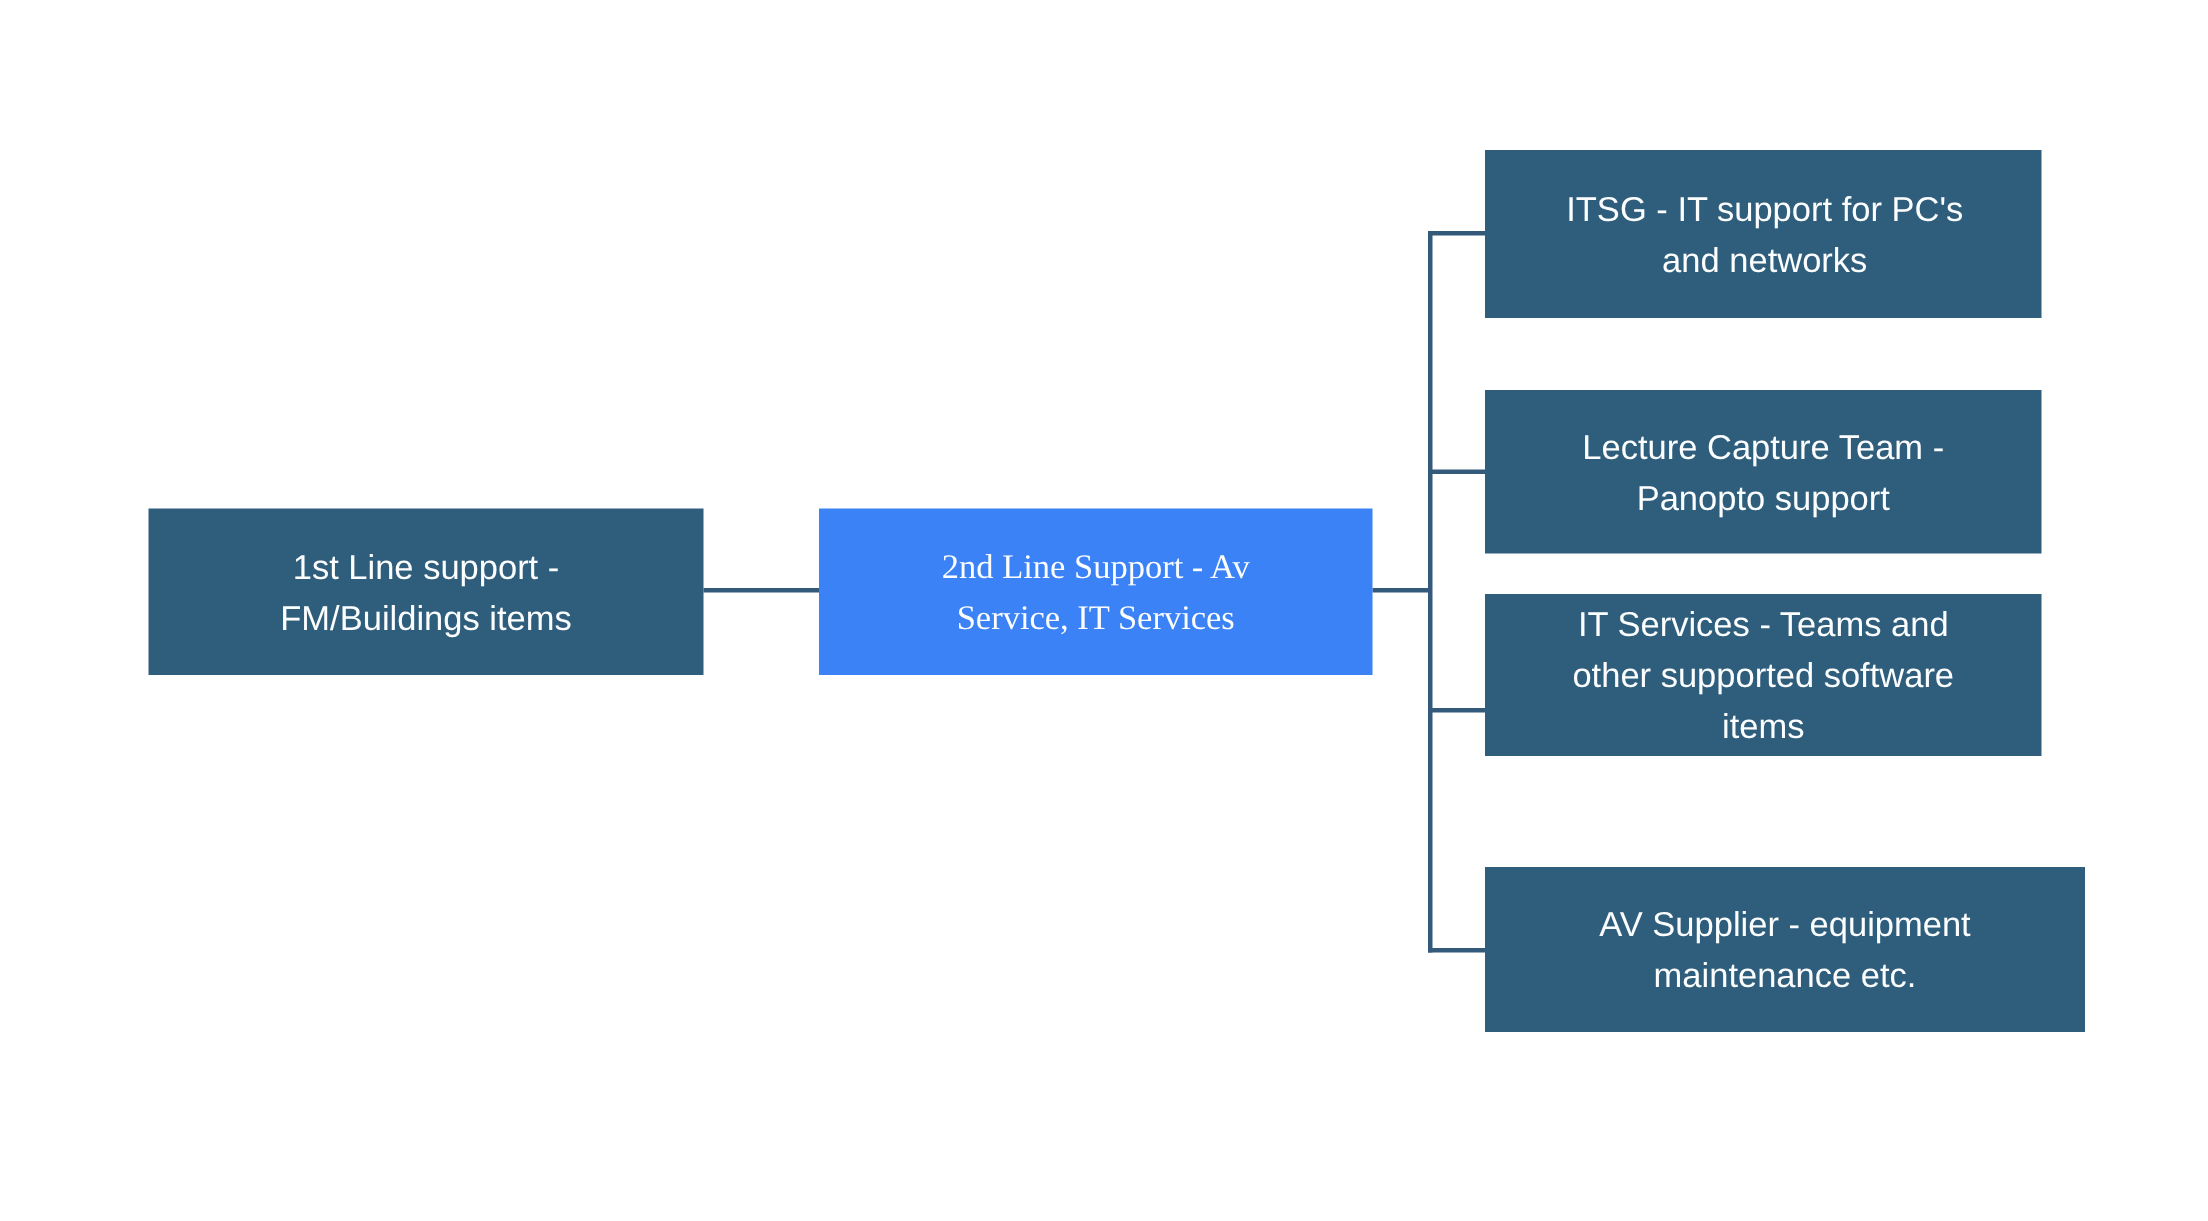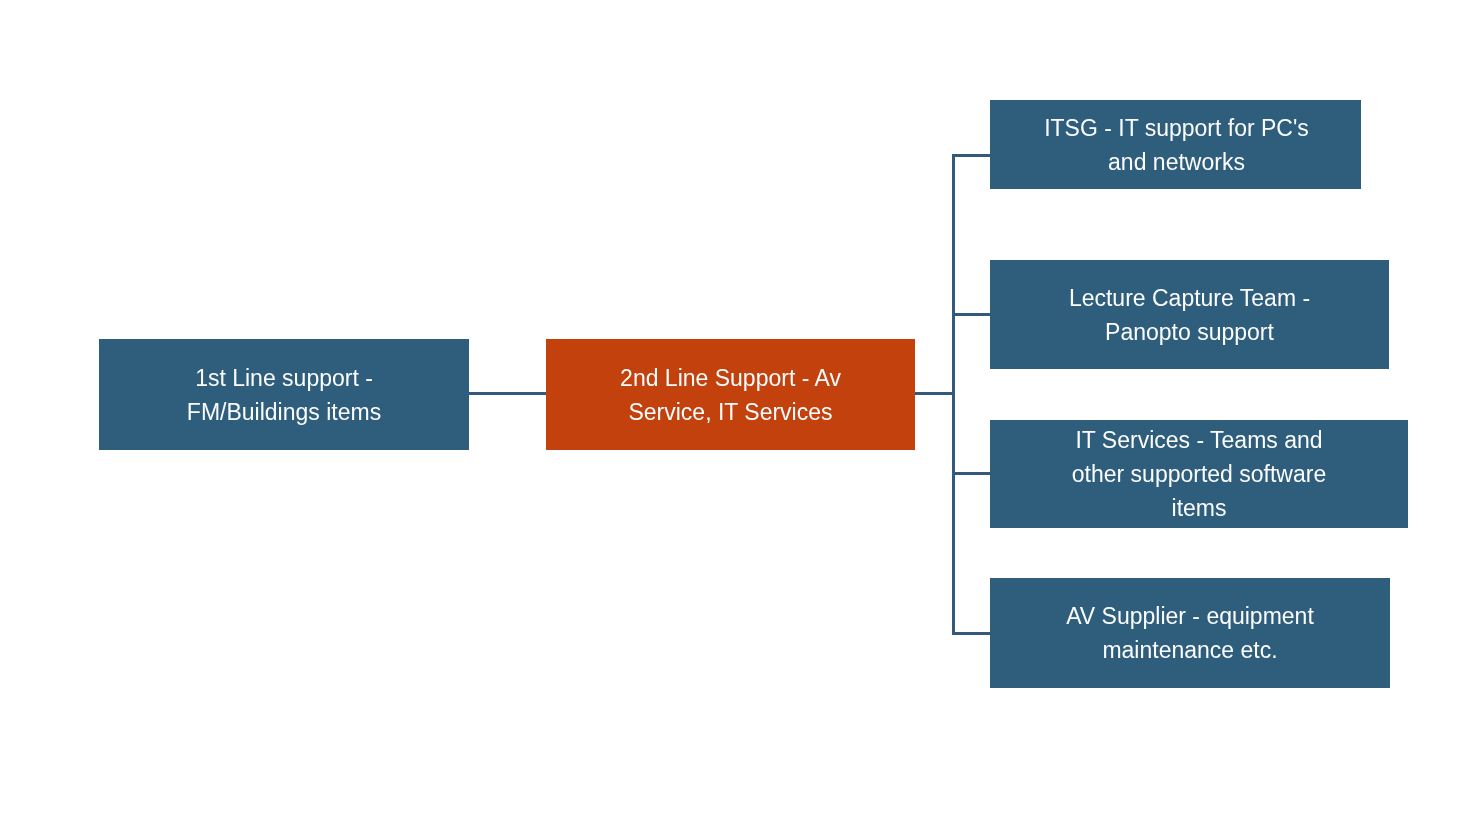--- a/index.html
+++ b/index.html
@@ -22,35 +22,35 @@
     justify-content: center;
     text-align: center;
     color: #fbfdfe;
     font-size: 23px;
     line-height: 34px;
     white-space: pre-line;
     box-sizing: border-box;
     padding: 2px 10px;
   }
   .node-primary   { background: #2f5e7c; }
-  .node-highlight { background: #c2410c; }
+  .node-highlight { background: #3b82f6; font-family: Liberation Serif, serif; }
 
   .connector {
     position: absolute;
     background: #33597b;
   }
   .connector.h { height: 3px; }
   .connector.v { width: 3px; }
 
   
   #node-first-line  { left: 99px;  top: 339px; width: 370px; height: 111px; }
   #node-second-line { left: 546px; top: 339px; width: 369px; height: 111px; }
-  #node-itsg        { left: 990px; top: 100px; width: 371px; height: 89px; padding-left: 12px; }
-  #node-lecture     { left: 990px; top: 260px; width: 399px; height: 109px; }
-  #node-itservices  { left: 990px; top: 420px; width: 418px; height: 108px; }
+  #node-itsg        { left: 990px; top: 100px; width: 371px; height: 112px; padding-left: 12px; }
+  #node-lecture     { left: 990px; top: 260px; width: 371px; height: 109px; }
+  #node-itservices  { left: 990px; top: 396px; width: 371px; height: 108px; }
   #node-avsupplier  { left: 990px; top: 578px; width: 400px; height: 110px; }
 
   #conn-first-second { left: 469px; top: 392px; width: 77px; }
   #conn-second-spine { left: 915px; top: 392px; width: 38px; }
   #conn-spine        { left: 952px; top: 154px; height: 481px; }
   #conn-branch-itsg       { left: 952px; top: 154px; width: 38px; }
   #conn-branch-lecture    { left: 952px; top: 313px; width: 38px; }
   #conn-branch-itservices { left: 952px; top: 472px; width: 38px; }
   #conn-branch-avsupplier { left: 952px; top: 632px; width: 38px; }
 </style>

